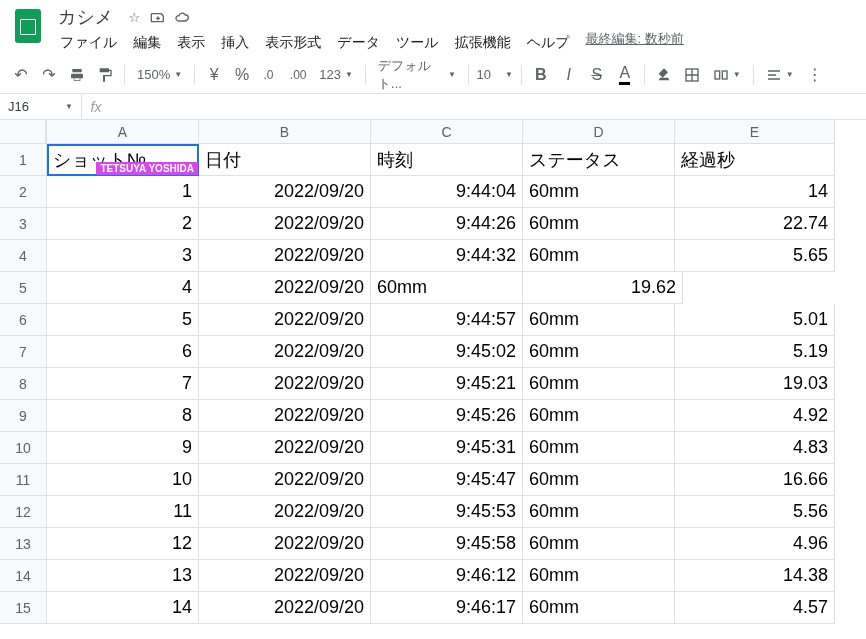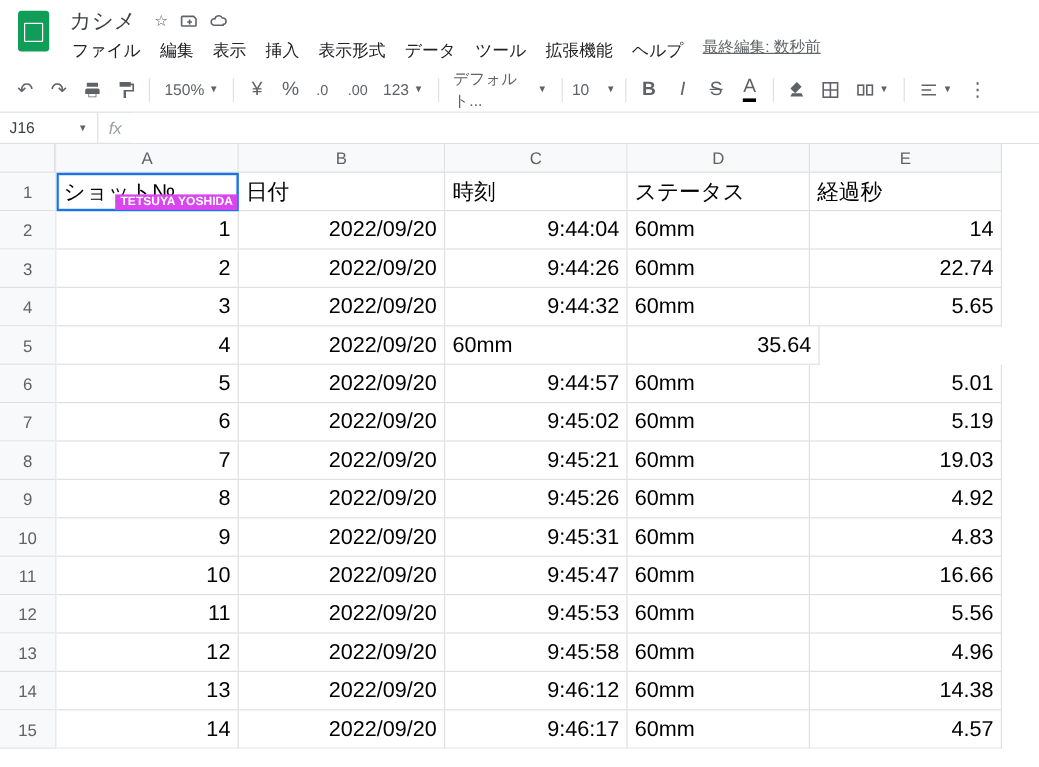--- a/index.html
+++ b/index.html
@@ -225,21 +225,21 @@
           <div class="cell c-a">3</div>
           <div class="cell c-b">2022/09/20</div>
           <div class="cell c-c">9:44:32</div>
           <div class="cell c-d">60mm</div>
           <div class="cell c-e">5.65</div>
         </div>
         <div class="data-row">
           <div class="cell c-a">4</div>
           <div class="cell c-b">2022/09/20</div>
           <div class="cell c-d">60mm</div>
-          <div class="cell c-e">35.64</div>
+          <div class="cell c-e">19.62</div>
         </div>
         <div class="data-row">
           <div class="cell c-a">5</div>
           <div class="cell c-b">2022/09/20</div>
           <div class="cell c-c">9:44:57</div>
           <div class="cell c-d">60mm</div>
           <div class="cell c-e">5.01</div>
         </div>
         <div class="data-row">
           <div class="cell c-a">6</div>

